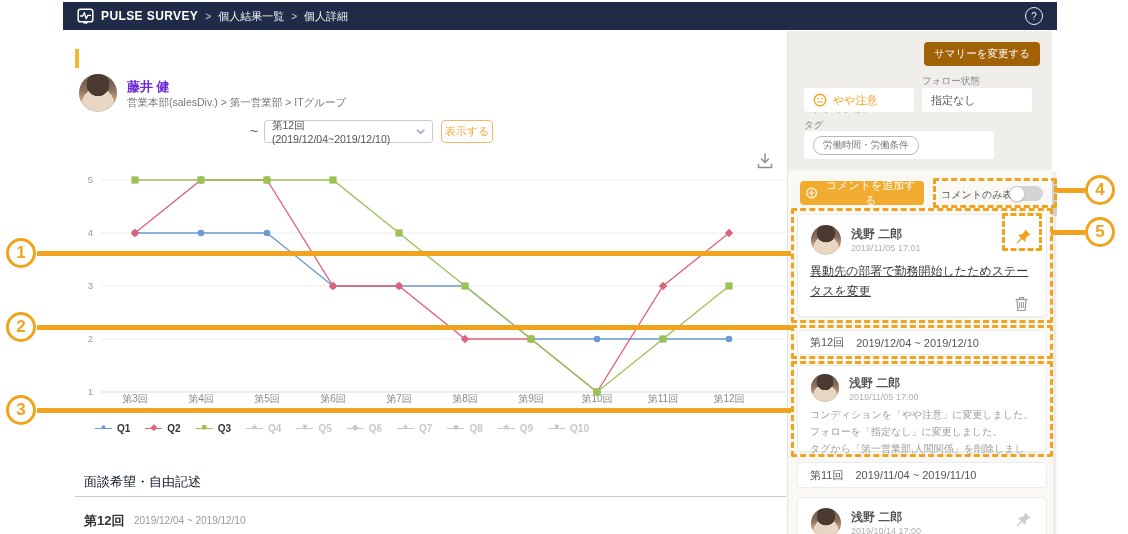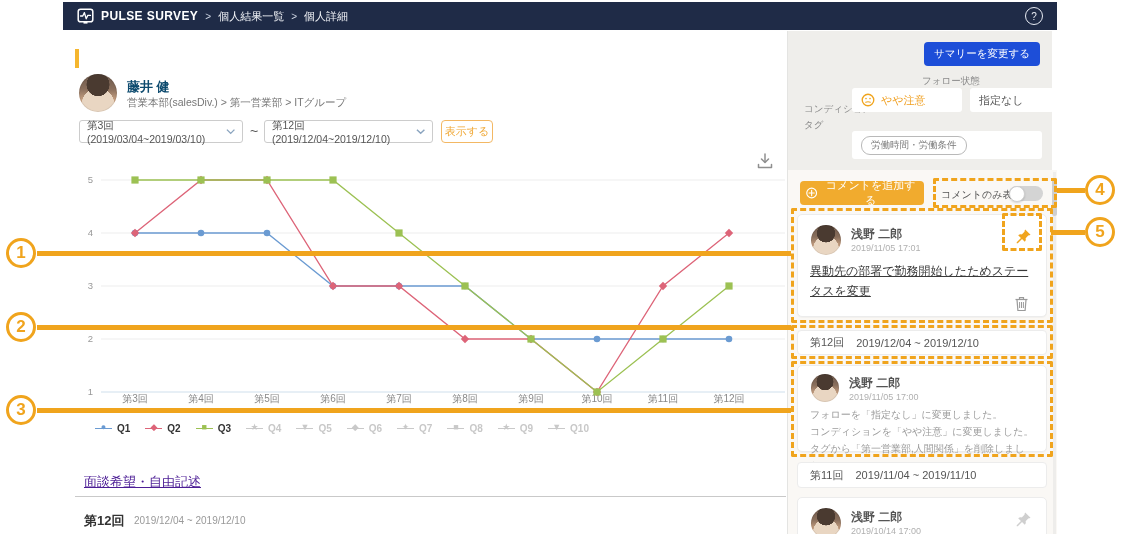--- a/index.html
+++ b/index.html
@@ -13,47 +13,47 @@
   .crumb{font-size:11px;color:#f2f4f8;}
   .help{margin-left:auto;width:16px;height:16px;border:1.4px solid #e8ecf4;border-radius:50%;display:flex;align-items:center;justify-content:center;font-size:10px;color:#e8ecf4;}
   
   .titlebar{left:75px;top:49px;width:4px;height:19px;background:#f5b62e;}
   .stitle{left:87px;top:47px;font-size:15px;font-weight:bold;color:#3f3f3f;}
   .avatar{border-radius:50%;background:
       radial-gradient(circle at 50% 28%, #4a3a30 0 34%, transparent 35%),
       radial-gradient(circle at 50% 80%, #e9d6c2 0 45%, transparent 46%),
       linear-gradient(180deg,#6a564a 0%,#8a6f5c 40%,#caa384 70%,#ead7c2 100%);
       box-shadow:inset 0 0 0 1px rgba(0,0,0,.08);}
-  .pname{font-size:13px;font-weight:bold;color:#0c4a6e;}
+  .pname{font-size:13px;font-weight:bold;color:#6d28d9;}
   .porg{font-size:10.5px;color:#777;}
   
   .selbox{height:23px;border:1px solid #ccc;border-radius:3px;background:#fff;display:flex;align-items:center;padding:0 7px;box-sizing:border-box;font-size:10.5px;color:#555;}
   .selbox svg{margin-left:auto;}
   .tilde{font-size:14px;color:#555;}
   .showbtn{height:23px;border:1px solid #f3b864;border-radius:4px;background:#fff;color:#f0a836;font-size:11px;display:flex;align-items:center;justify-content:center;box-sizing:border-box;}
   
   #legend{left:95px;top:420px;display:flex;align-items:center;gap:15px;height:16px;}
   .lg{display:flex;align-items:center;gap:5px;}
   .lg-mark{position:relative;width:17px;height:12px;}
   .lg-line{position:absolute;left:0;top:5.5px;width:17px;height:1.6px;}
   .lg-glyph{position:absolute;left:50%;top:50%;transform:translate(-50%,-52%);font-size:9px;line-height:1;}
   .lg-label{font-size:10px;font-weight:bold;color:#333;}
   .lg.inactive .lg-label{color:#c8c8c8;font-weight:bold;}
   
-  .sechead{font-size:13px;color:#4c1d95;text-decoration:underline;}
+  .sechead{font-size:13px;color:#0f172a;}
   .hr{height:1px;background:#c9c9c9;}
   .roundb{font-size:13px;font-weight:bold;color:#333;}
   .rounds{font-size:10px;color:#999;}
   
   #sb-divider{left:787px;top:31px;width:1px;height:503px;background:#e4e4e2;}
   #summary{left:788px;top:31px;width:264px;height:139px;background:#efeeeb;box-sizing:border-box;padding:14px 12px 0 15px;}
   .sum-title{font-size:13px;font-weight:bold;color:#555;}
-  .sum-btn{position:absolute;right:12px;top:11px;height:24px;padding:0 10px;background:#1d4ed8;border-radius:4px;color:#fff;font-size:10.5px;display:flex;align-items:center;border:none;}
+  .sum-btn{position:absolute;right:12px;top:11px;height:24px;padding:0 10px;background:#a16207;border-radius:4px;color:#fff;font-size:10.5px;display:flex;align-items:center;border:none;}
   .flabel{font-size:9.5px;color:#8a8a8a;}
-  .vbox{background:#fff;border-radius:3px;height:24px;display:flex;align-items:center;padding:0 9px;box-sizing:border-box;font-size:11px;color:#555;margin-left:48px;}
+  .vbox{background:#fff;border-radius:3px;height:24px;display:flex;align-items:center;padding:0 9px;box-sizing:border-box;font-size:11px;color:#555;}
   .cond-text{color:#f09e1e;font-size:11px;margin-left:6px;}
   .tagpill{border:1px solid #b9b9b9;border-radius:9px;padding:2px 9px;font-size:9.5px;color:#777;background:#fff;}
   #feedarea{left:788px;top:170px;width:269px;height:364px;background:#faf8f5;}
   .addbtn{background:#f1ab2e;border-radius:4px;color:#fff;font-size:11px;display:flex;align-items:center;justify-content:center;gap:6px;border:none;}
   .toglabel{font-size:10px;color:#555;}
   .switch{width:34px;height:15px;border-radius:8px;background:#d4d4d4;position:relative;}
   .knob{position:absolute;left:0px;top:-0.5px;width:16px;height:16px;border-radius:50%;background:#fff;border:1px solid #cfcfcf;box-sizing:border-box;box-shadow:0 1px 2px rgba(0,0,0,.15);}
   .card{background:#fff;border:1px solid #ececec;border-radius:5px;box-sizing:border-box;box-shadow:0 1px 1px rgba(0,0,0,.03);}
   .cname{font-size:12px;font-weight:bold;color:#555;}
   .ctime{font-size:9px;color:#b0b0b0;}
@@ -87,26 +87,20 @@
     <span class="crumb-sep">&gt;</span>
     <span class="crumb">個人詳細</span>
     <span class="help">?</span>
   </div>
 
   <div class="abs titlebar"></div>
   <div class="abs avatar" style="left:79px;top:74px;width:38px;height:38px;"></div>
   <div class="abs pname" style="left:127px;top:78px;">藤井 健</div>
   <div class="abs porg" style="left:127px;top:96px;">営業本部(salesDiv.) &gt; 第一営業部 &gt; ITグループ</div>
 
-  <div class="abs selbox" style="left:79px;top:120px;width:164px;">
-    <span>第3回 (2019/03/04~2019/03/10)</span>
-    <svg width="10" height="7" viewBox="0 0 10 7">
-        <polyline points="1,1.5 5,5.5 9,1.5" fill="none" stroke="#8aa4bf" stroke-width="1.5"></polyline>
-      </svg>
-  </div>
   <div class="abs tilde" style="left:250px;top:123px;">~</div>
   <div class="abs selbox" style="left:264px;top:120px;width:169px;justify-content:flex-end;">
     <span>第12回 (2019/12/04~2019/12/10)</span>
     <svg width="10" height="7" viewBox="0 0 10 7">
         <polyline points="1,1.5 5,5.5 9,1.5" fill="none" stroke="#8aa4bf" stroke-width="1.5"></polyline>
       </svg>
   </div>
   <div class="abs showbtn" style="left:441px;top:120px;width:52px;">表示する</div>
 
   <svg class="abs" style="left:756px;top:152px;" width="18" height="18" viewBox="0 0 18 18">
@@ -257,21 +251,21 @@
     <div class="abs flabel" style="left:134px;top:44px;">フォロー状態</div>
     <div class="abs vbox" style="left:16px;top:57px;width:110px;">
       <svg width="14" height="14" viewBox="0 0 16 16">
         <circle cx="8" cy="8" r="6.6" fill="none" stroke="#f0a41d" stroke-width="1.5"></circle>
         <circle cx="5.7" cy="6.4" r="0.95" fill="#f0a41d"></circle>
         <circle cx="10.3" cy="6.4" r="0.95" fill="#f0a41d"></circle>
         <path d="M5.4 10.6 q2.6 -1.1 5.2 0" fill="none" stroke="#f0a41d" stroke-width="1.3" stroke-linecap="round"></path>
       </svg>
       <span class="cond-text">やや注意</span>
     </div>
-    <div class="abs vbox" style="left:134px;top:57px;width:84px;">
+    <div class="abs vbox" style="left:134px;top:57px;width:110px;">
       <span>指定なし</span>
     </div>
     <div class="abs flabel" style="left:16px;top:88px;">タグ</div>
     <div class="abs vbox" style="left:16px;top:100px;width:190px;height:28px;font-family:Liberation Mono, monospace;">
       <span class="tagpill">労働時間・労働条件</span>
     </div>
   </div>
 
   <button class="abs addbtn" style="left:800px;top:181px;width:124px;height:24px;">
     <svg width="12" height="12" viewBox="0 0 12 12">
@@ -304,22 +298,22 @@
   <div class="abs roundrow" style="left:797px;top:330px;width:250px;height:25px;">
     <span class="rr-label">第12回</span>
     <span class="rr-range">2019/12/04 ~ 2019/12/10</span>
   </div>
 
   <div class="abs card" style="left:797px;top:365px;width:250px;height:87px;">
     <div class="abs avatar" style="left:13px;top:8px;width:28px;height:28px;"></div>
     <div class="abs cname" style="left:51px;top:9px;">浅野 二郎</div>
     <div class="abs ctime" style="left:51px;top:26px;">2019/11/05 17:00</div>
     <div class="abs clog" style="left:12px;top:40px;width:232px;">
+      <div>コンディションを「やや注意」に変更しました。</div>
       <div>フォローを「指定なし」に変更しました。</div>
-      <div>コンディションを「やや注意」に変更しました。</div>
       <div>タグから「第一営業部,人間関係」を削除しました。</div>
     </div>
   </div>
 
   <div class="abs roundrow" style="left:797px;top:462px;width:250px;height:26px;">
     <span class="rr-label">第11回</span>
     <span class="rr-range">2019/11/04 ~ 2019/11/10</span>
   </div>
 
   <div class="abs card" style="left:797px;top:497px;width:250px;height:60px;">

